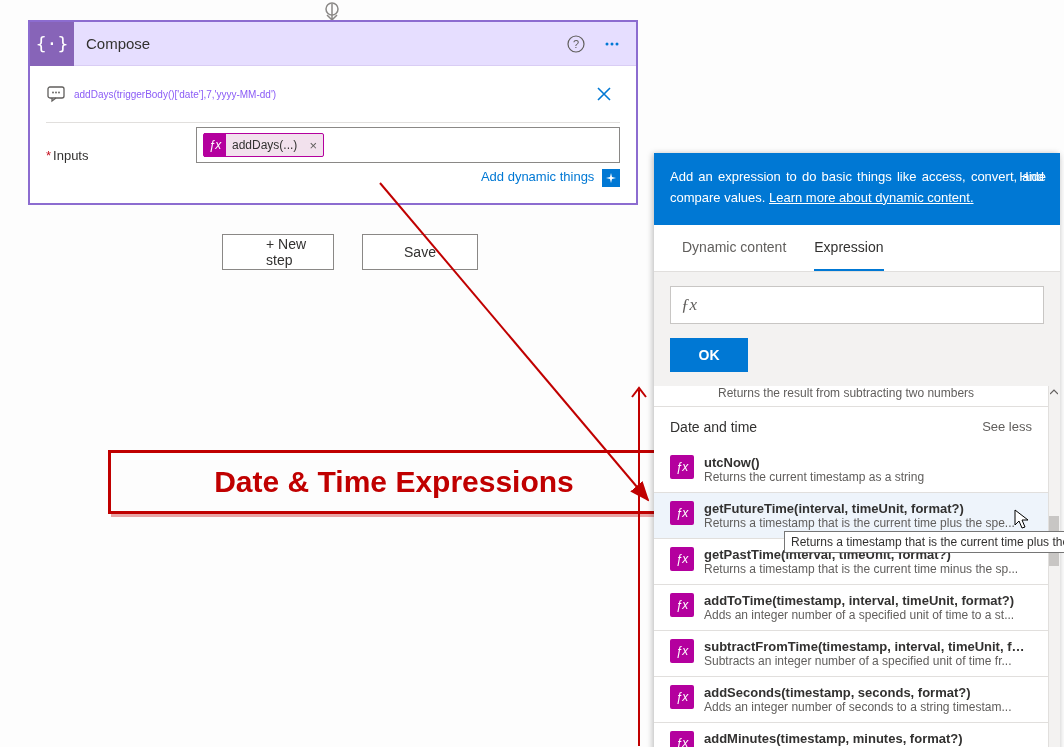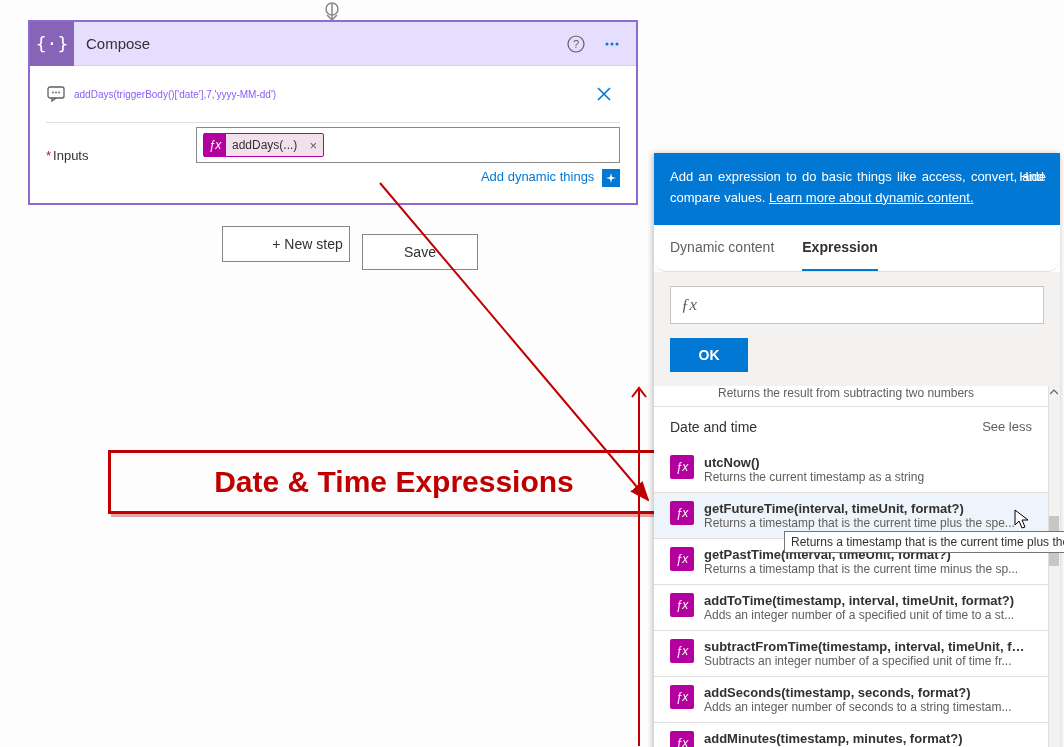--- a/index.html
+++ b/index.html
@@ -75,21 +75,21 @@
   .add-dyn .plus {
     display:inline-flex; width:18px; height:18px; background:#0078d4; color:#fff;
     align-items:center; justify-content:center; margin-left:4px; vertical-align:middle;
   }
   
   .btn {
     position:absolute; height:36px; border:1px solid #8a8886; background:#fff;
     display:flex; align-items:center; justify-content:center; font-size:14px; color:#323130;
     cursor:pointer;
   }
-  .btn-newstep { left:222px; top:226px; width:128px;padding-left:43px; }
+  .btn-newstep { left:222px; top:234px; width:112px;padding-left:43px; }
   .btn-save { left:362px; top:234px; width:116px; }
 
   
   .annotation-box {
     position:absolute; left:108px; top:450px; width:572px; height:64px;
     border:3px solid #c00000;
     box-shadow: 3px 3px 0 rgba(192,0,0,0.35);
     display:flex; align-items:center; justify-content:center;
   }
   .annotation-text {
@@ -104,26 +104,26 @@
     position:absolute; left:654px; top:153px; width:406px;
     box-shadow: -2px 0 6px rgba(0,0,0,.15), 0 2px 6px rgba(0,0,0,.15);
     background:#fff;
   }
   .panel-blue {
     background:#0078d4; color:#fff; padding:14px 16px 16px 16px; font-size:13px;
     position:relative; line-height:1.6; text-align:justify;
   }
   .panel-blue a { color:#fff; text-decoration:underline; }
   .panel-hide { position:absolute; right:14px; top:14px; color:#fff; font-size:13px; cursor:pointer; }
-  .tabs { display:flex; border-bottom:1px solid #e1dfdd; padding:0 16px;border-radius:13px; }
+  .tabs { display:flex; border-bottom:1px solid #e1dfdd; padding:0 28px; }
   .tab {
     padding:14px 0; margin-right:28px; font-size:14px; color:#605e5c; cursor:pointer;
     border-bottom:2px solid transparent;
   }
-  .tab.active { color:#323130; border-bottom-color:#0078d4; font-weight:700; }
+  .tab.active { color:#323130; border-bottom-color:#0078d4; font-weight:400; }
   .fx-row {
     padding:14px 16px 4px 16px; background:#f3f2f1;
   }
   .fx-input {
     display:flex; align-items:center; background:#fff; border:1px solid #c8c6c4;
     height:38px;
   }
   .fx-input .fx {
     width:36px; text-align:center; font-style:italic; font-family: "Times New Roman", serif;
     font-size:17px; color:#605e5c;

